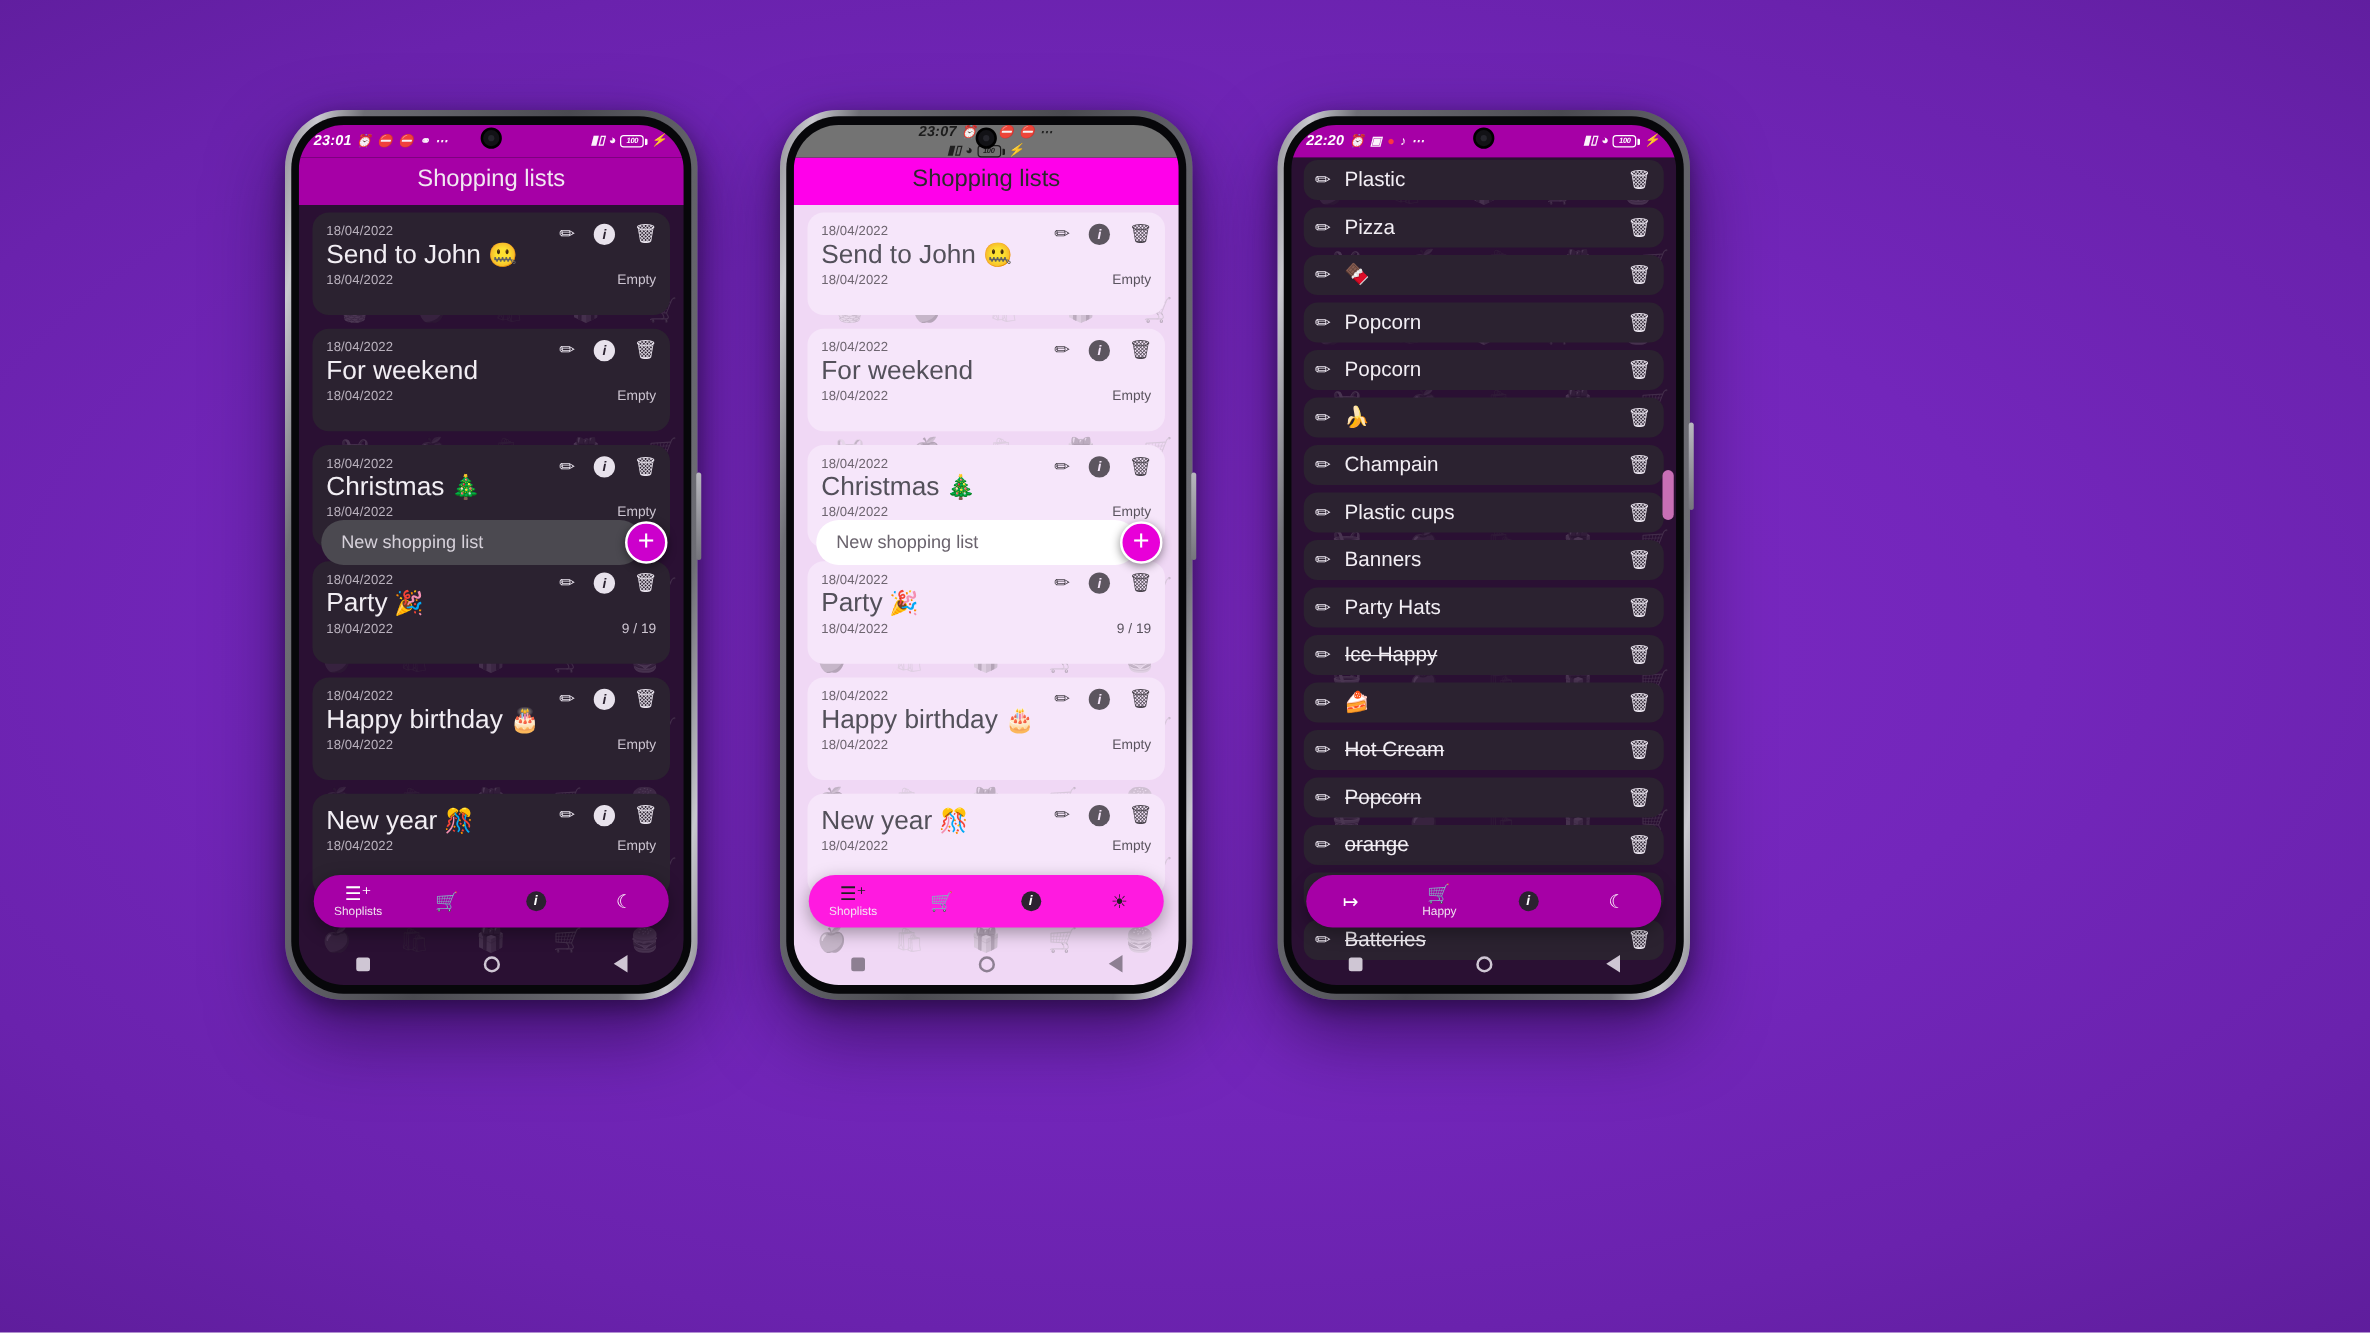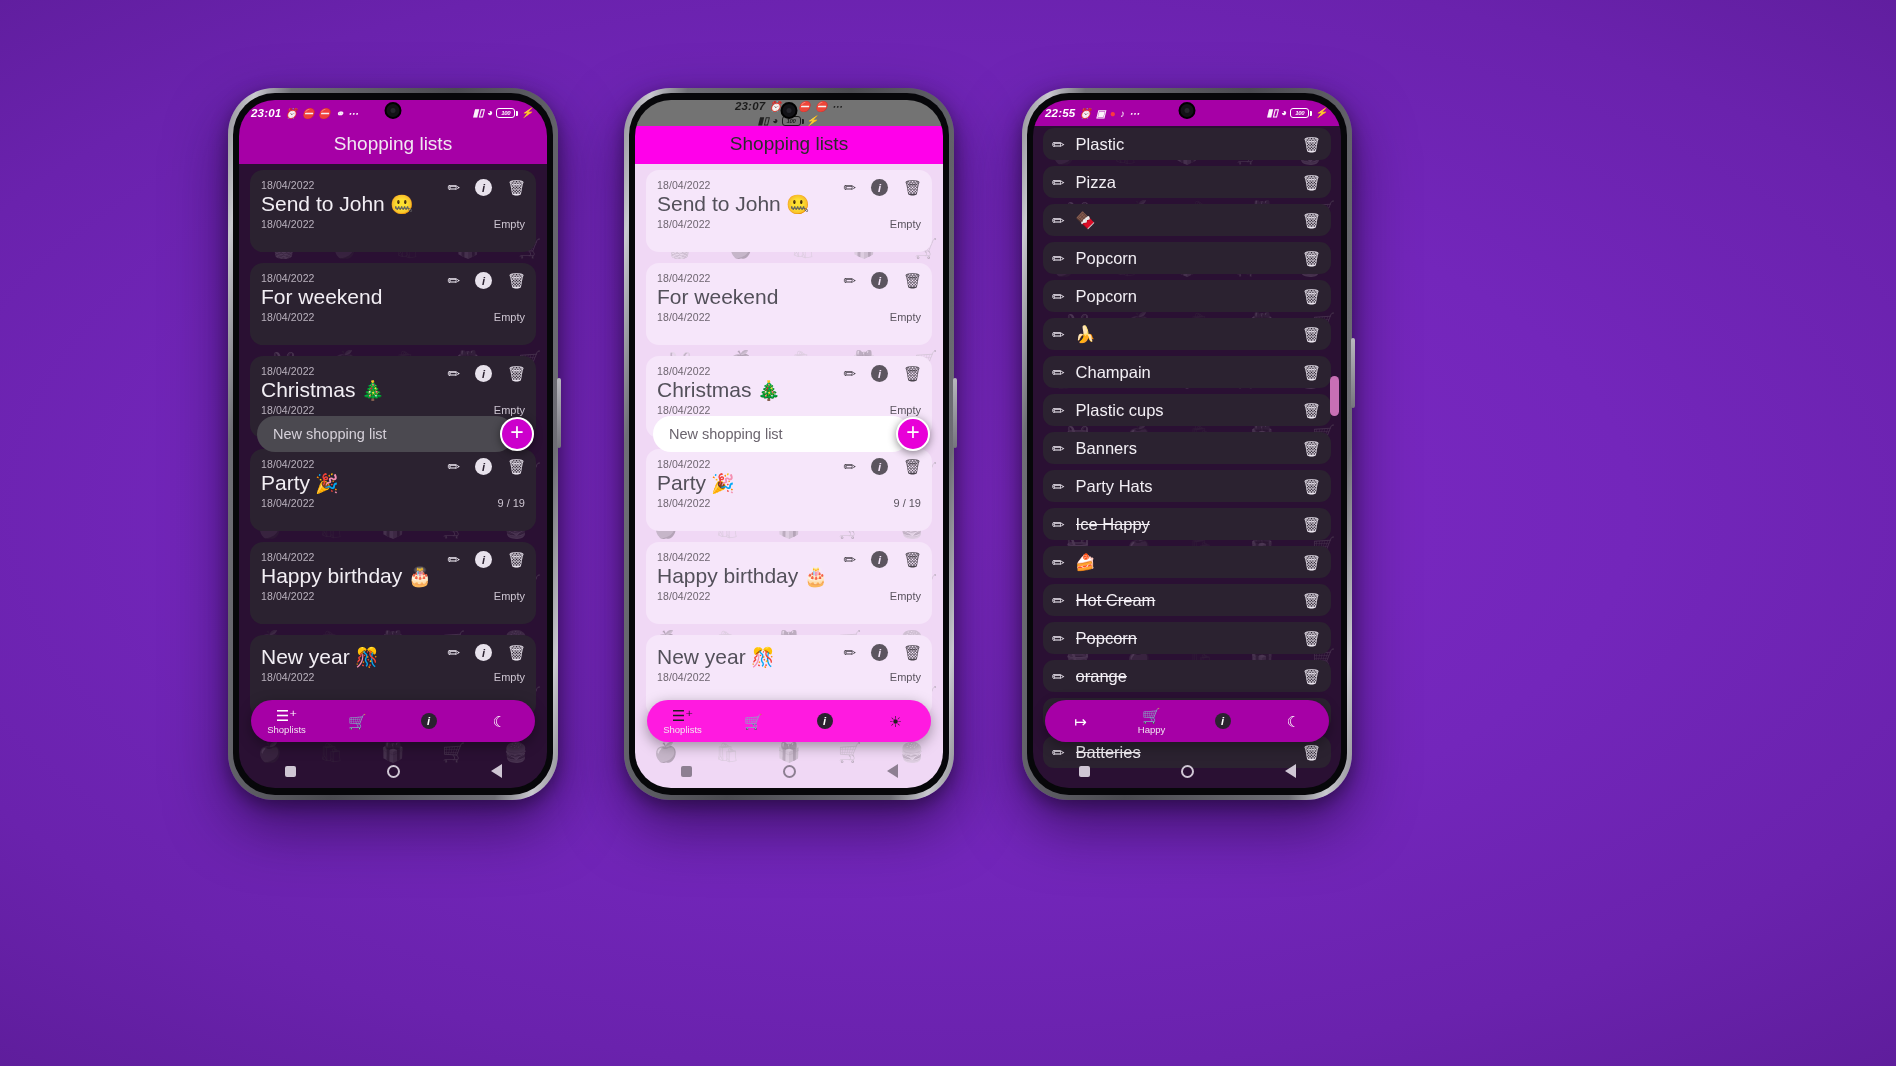--- a/index.html
+++ b/index.html
@@ -591,21 +591,21 @@
 </div>
 
 <div class="phone dark" style="left:1022px; top:88px; width:330px; height:712px;">
   <div class="sidebtn" style="top:250px;height:70px;"></div>
   <div class="bezel">
     <div class="punch"></div>
     <div class="screen">
 
       <div class="statusbar">
         <div class="sb-left">
-          <span>22:55</span>
+          <span>22:20</span>
           <span class="sb-ic">⏰</span>
           <span class="sb-ic">▣</span>
           <span class="sb-ic" style="color:#ff3b3b;">●</span>
           <span class="sb-ic">♪</span>
           <span class="sb-ic">⋯</span>
         </div>
         <div class="sb-right">
           <span class="sb-ic">▮▯</span>
           <span class="sb-ic">◕</span>
           <span class="battwrap">

